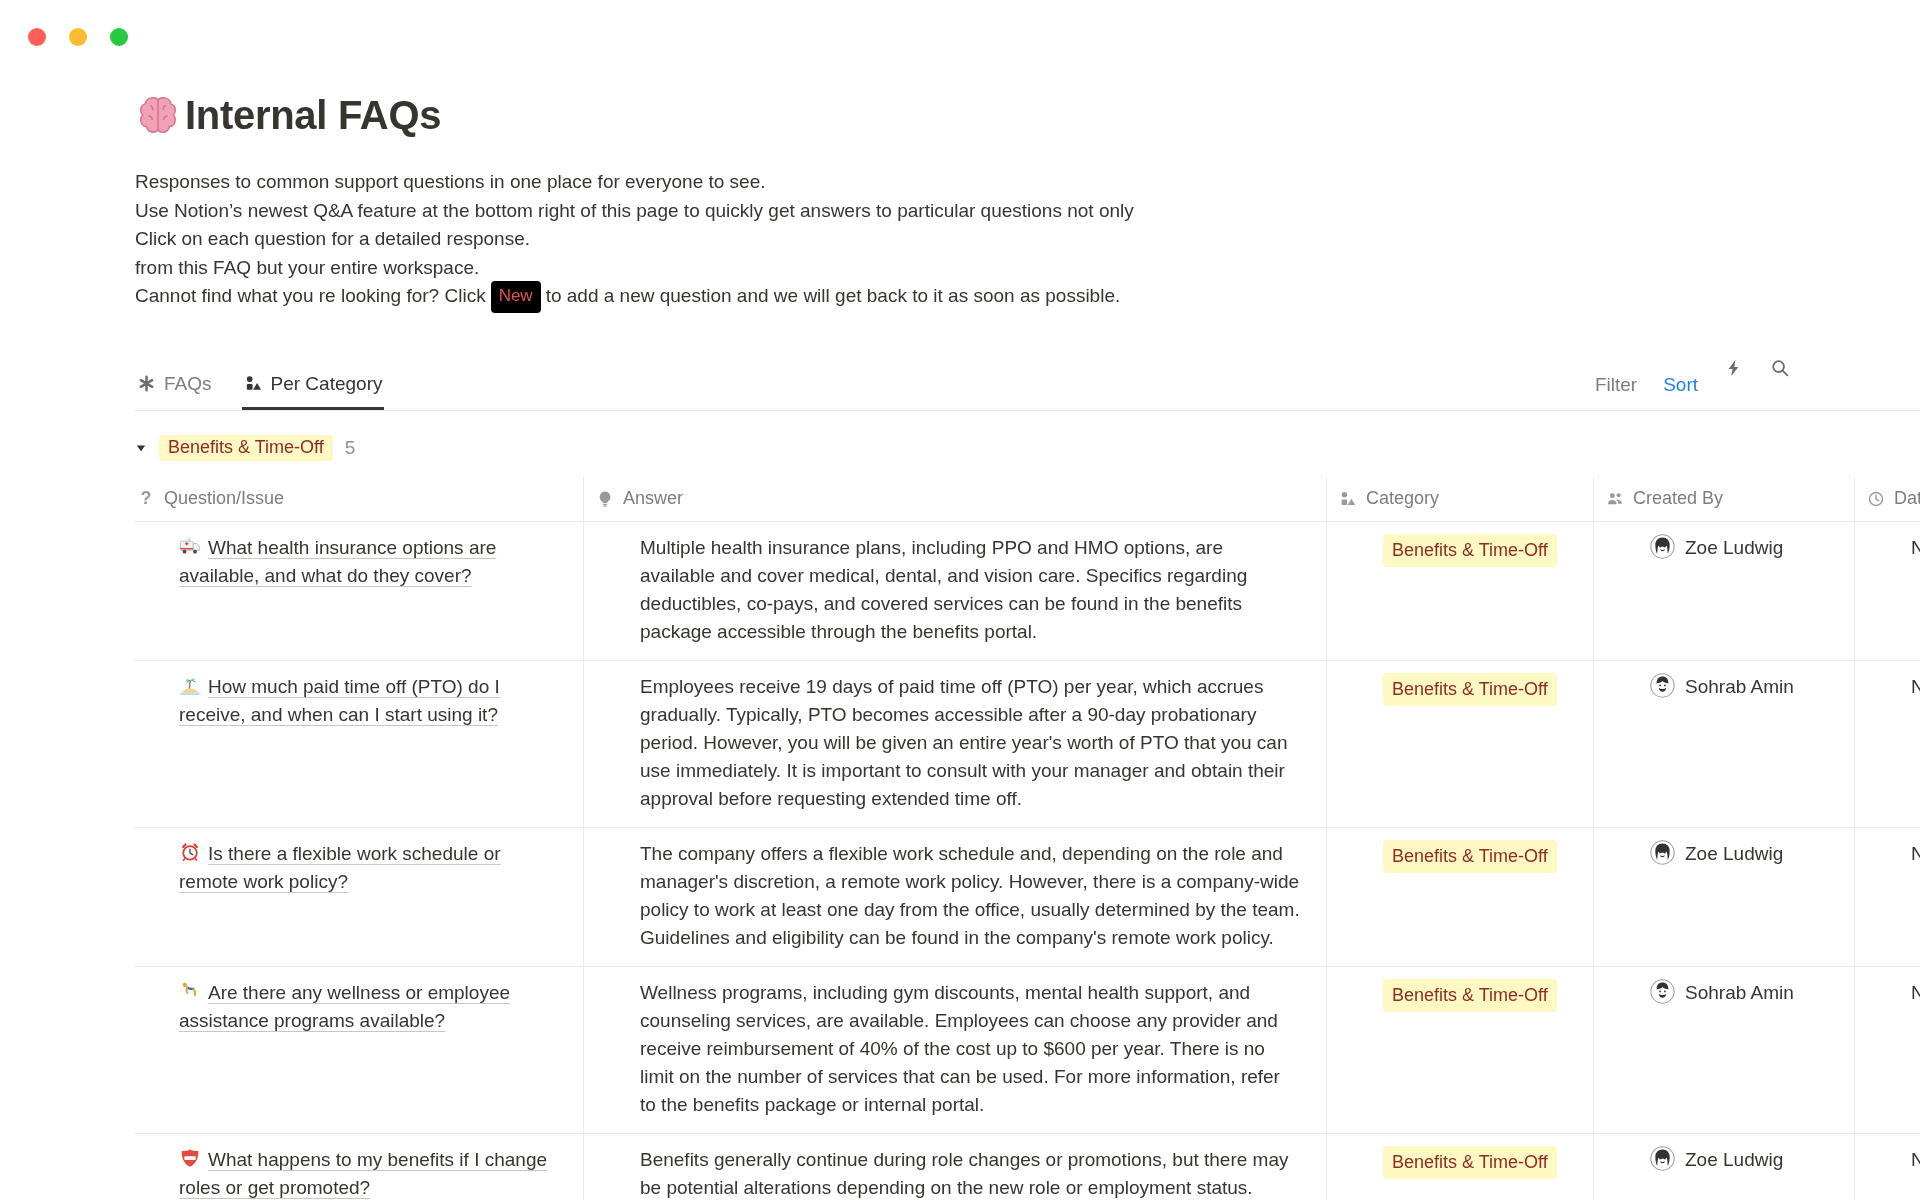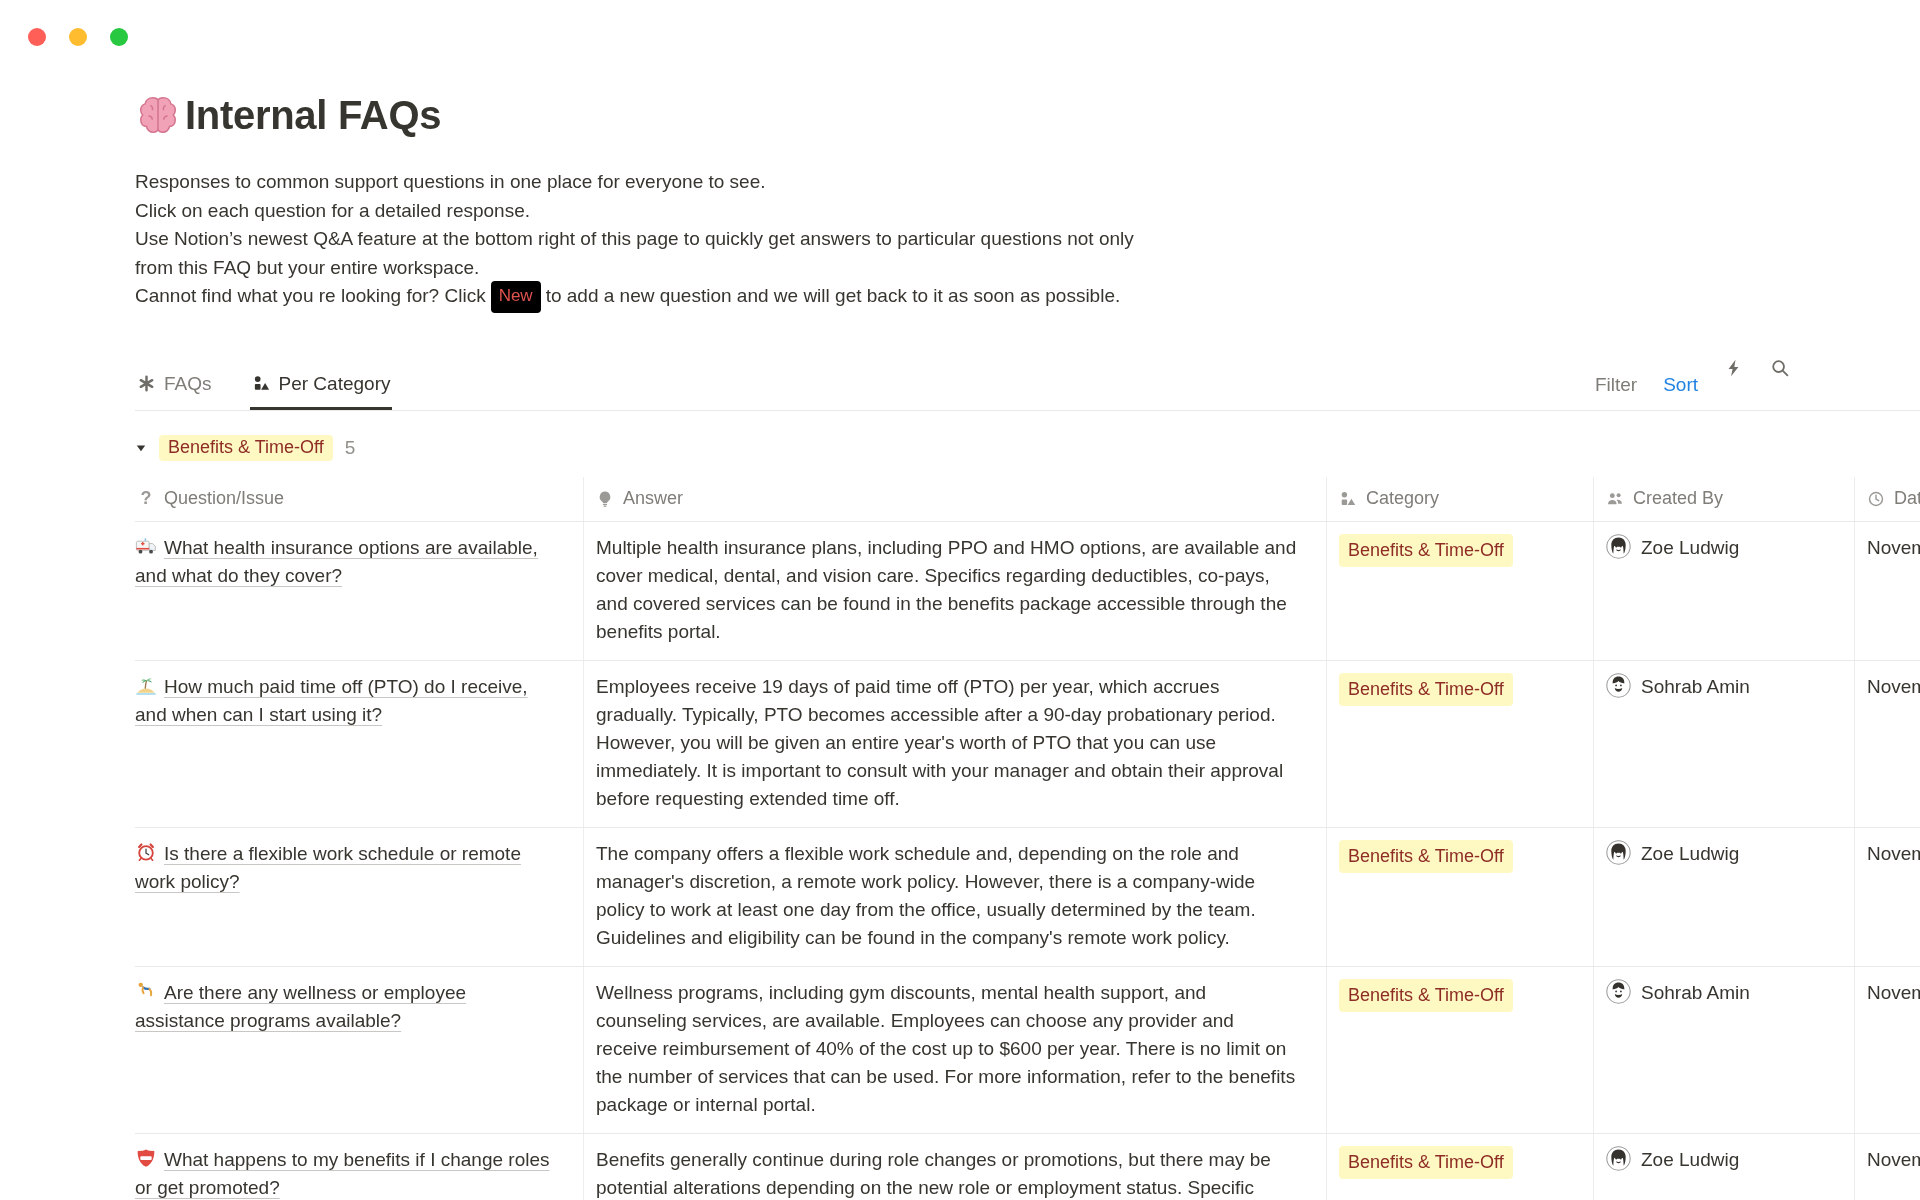--- a/index.html
+++ b/index.html
@@ -15,21 +15,21 @@
   .page-emoji svg{width:100%;height:100%}
   .page-title{font-size:40px;font-weight:700;letter-spacing:-.3px;}
 
   .description{margin-top:30px;font-size:19px;line-height:28.5px;color:#37352f;}
   .desc-line{white-space:nowrap;}
   .new-badge{display:inline-block;background:#000000;color:#e0524e;border-radius:4px;
     padding:1px 8px 2px;font-size:17px;margin:0 5px;position:relative;top:-1px;}
 
   .toolbar{margin-top:26px;display:flex;justify-content:space-between;align-items:flex-end;
     border-bottom:1px solid #e9e9e7;}
-  .tabs{display:flex;gap:36px;}
+  .tabs{display:flex;gap:28px;}
   .tab{display:flex;align-items:center;gap:8px;font-size:19px;padding:6px 2px 12px;
     border-bottom:3px solid transparent;color:#7f7d78;cursor:pointer;}
   .tab.active{color:#37352f;font-weight:500;border-bottom-color:#37352f;}
   .tab .icon{width:19px;height:19px;display:inline-flex;}
   .tab .icon svg{width:100%;height:100%}
 
   .controls{display:flex;align-items:center;gap:26px;padding:0 130px 14px 0;}
   .ctrl-label{font-size:19px;color:#7f7d78;cursor:pointer;margin-top:34px;}
   .ctrl-label.sort{color:#2383e2;}
   .ctrl-icon{width:20px;height:20px;display:inline-flex;cursor:pointer;}
@@ -46,21 +46,21 @@
   .thead,.trow{display:grid;grid-template-columns:449px 743px 267px 261px 150px;}
   .thead{height:44px;border-bottom:1px solid #e9e9e7;}
   .hcell{display:flex;align-items:center;gap:9px;padding:0 12px;color:#7f7d78;font-size:18px;
     border-right:1px solid #ededeb;cursor:pointer;white-space:nowrap;overflow:hidden;}
   .hcell:first-child{padding-left:2px;}
   .hicon{width:18px;height:18px;display:inline-flex;flex:none;}
   .hicon svg{width:100%;height:100%}
   .q-mark{font-size:18px;font-weight:700;color:#9c9a96;width:18px;text-align:center;}
 
   .trow{border-bottom:1px solid #e9e9e7;}
-  .cell{padding:12px 26px 14px 12px;border-right:1px solid #ededeb;font-size:19px;line-height:28px;}
+  .cell{padding:12px 26px 14px 12px;border-right:1px solid #ededeb;font-size:19px;line-height:28px;margin-left:44px;}
   .cell:first-child{padding-left:0;}
   .q-emoji{display:inline-block;width:22px;height:22px;vertical-align:-3px;margin-right:7px;}
   .q-emoji svg{width:100%;height:100%}
   .q-text{color:#37352f;text-decoration:underline;text-decoration-color:#c9c7c3;
     text-decoration-thickness:1px;text-underline-offset:4px;cursor:pointer;}
   .answer{color:#37352f;}
   .creator{display:flex;align-items:flex-start;gap:10px;white-space:nowrap;}
   .avatar{width:25px;height:25px;display:inline-flex;flex:none;}
   .avatar svg{width:100%;height:100%}
   .date-cell{white-space:nowrap;overflow:hidden;}
@@ -81,22 +81,22 @@
         <svg viewBox="0 0 24 24">
           <path fill="#f2a2b6" stroke="#d4758f" stroke-width=".8" d="M9.5 3C7 3 5.5 4.5 5.3 6.2 3.8 6.6 3 8 3 9.5c0 1 .4 1.9 1 2.5-.6.6-1 1.5-1 2.5C3 16.6 4.3 18 6 18c.3 1.7 1.7 3 3.5 3 1 0 2-.5 2.5-1.2.5.7 1.5 1.2 2.5 1.2 1.8 0 3.2-1.3 3.5-3 1.7 0 3-1.4 3-3.5 0-1-.4-1.9-1-2.5.6-.6 1-1.5 1-2.5 0-1.5-.8-2.9-2.3-3.3C18.5 4.5 17 3 14.5 3c-1 0-1.9.4-2.5 1C11.4 3.4 10.5 3 9.5 3z"></path>
           <path fill="none" stroke="#d4758f" stroke-width=".8" d="M12 4v16M8 7c1 .5 1.5 1.5 1 2.5M16 7c-1 .5-1.5 1.5-1 2.5M7 12.5c1 0 2 .7 2 2M17 12.5c-1 0-2 .7-2 2"></path>
         </svg>
       </span>
     <span class="page-title">Internal FAQs</span>
   </div>
 
   <div class="description">
     <div class="desc-line">Responses to common support questions in one place for everyone to see.</div>
+    <div class="desc-line">Use Notion’s newest Q&amp;A feature at the bottom right of this page to quickly get answers to particular questions not only</div>
     <div class="desc-line">Click on each question for a detailed response.</div>
-    <div class="desc-line">Use Notion’s newest Q&amp;A feature at the bottom right of this page to quickly get answers to particular questions not only</div>
     <div class="desc-line">from this FAQ but your entire workspace.</div>
     <div class="desc-line"><span>Cannot find what you re looking for? Click</span><span class="new-badge">New</span><span>to add a new question and we will get back to it as soon as possible.</span></div>
   </div>
 
   <div class="toolbar">
     <div class="tabs">
       <div class="tab">
         <span class="icon">
             <svg viewBox="0 0 20 20" fill="none" stroke="#6f6d68" stroke-width="2.6" stroke-linecap="round">
               <path d="M10 3v14M4 6.5l12 7M16 6.5l-12 7"></path>

